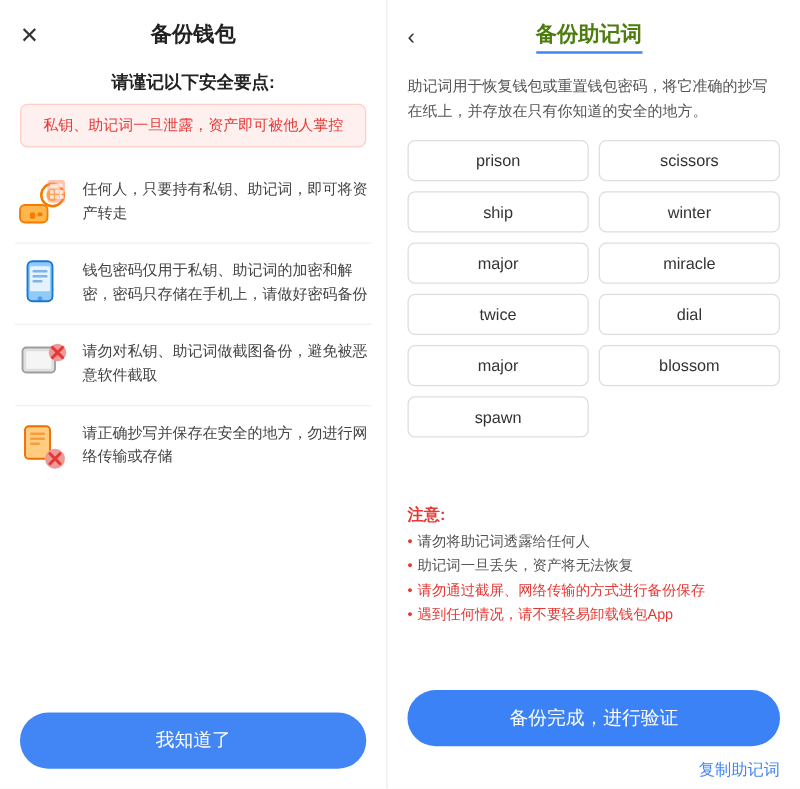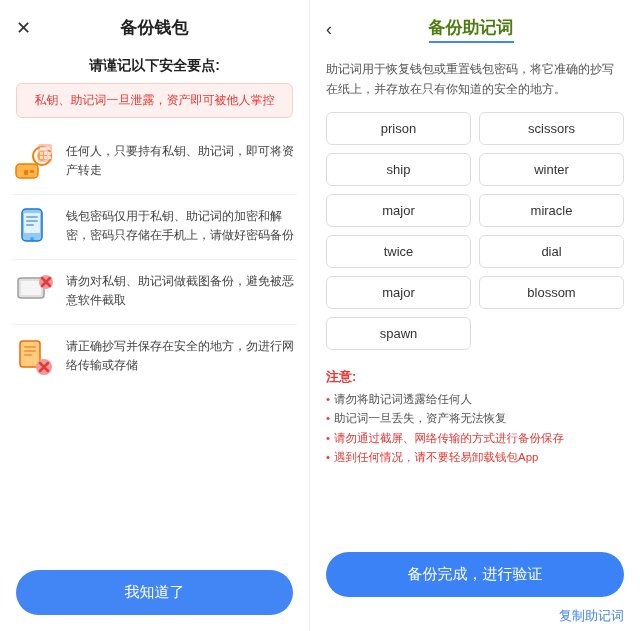--- a/index.html
+++ b/index.html
@@ -169,20 +169,21 @@
       border-radius: 6px;
       padding: 8px 4px;
       text-align: center;
       font-size: 13px;
       color: #333;
       background: #fff;
     }
 
     .notes-section {
       padding: 6px 16px 10px;
+      margin-top: 35px;
     }
     .notes-title {
       font-size: 13px;
       font-weight: 600;
       color: #e53935;
       margin-bottom: 4px;
     }
     .notes-item {
       font-size: 11.5px;
       color: #555;

